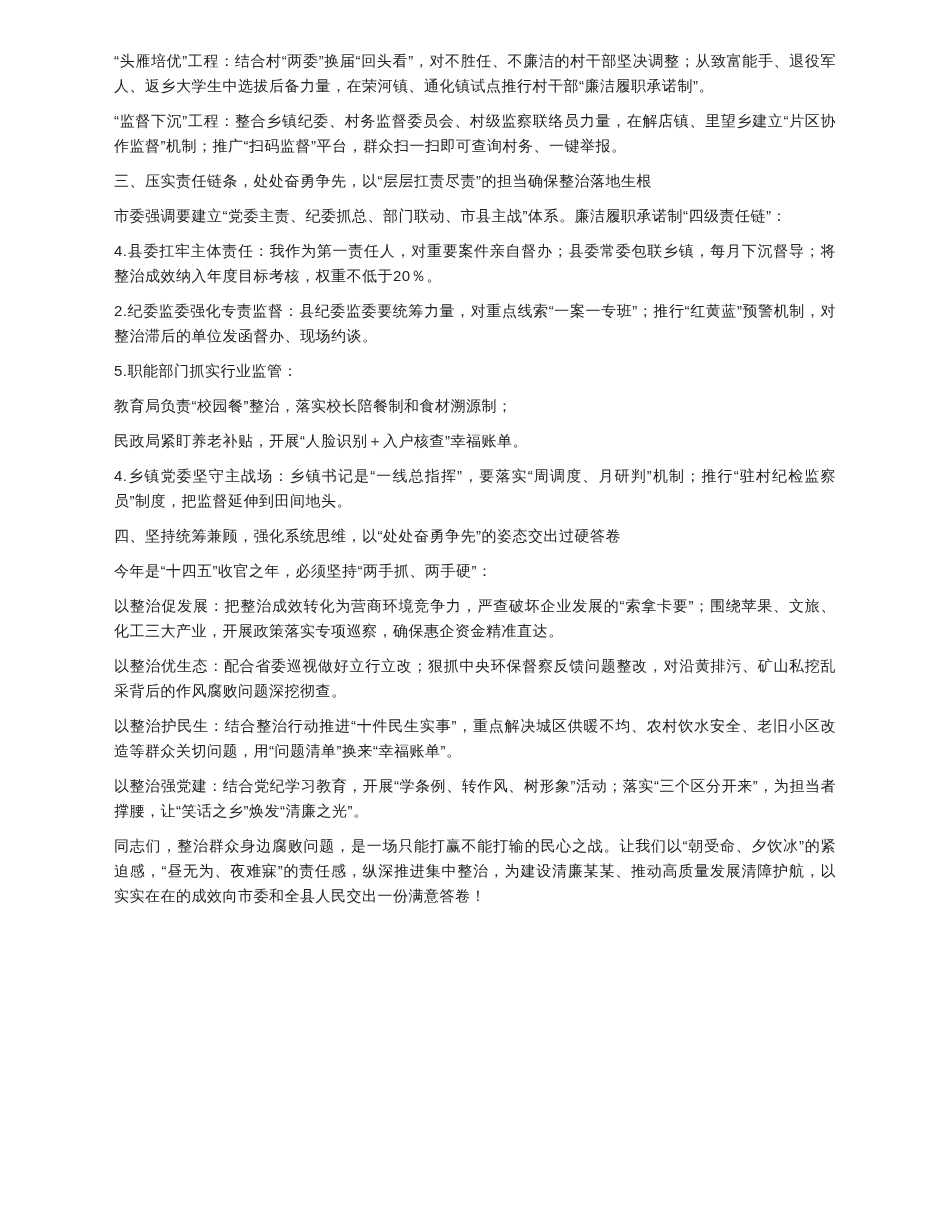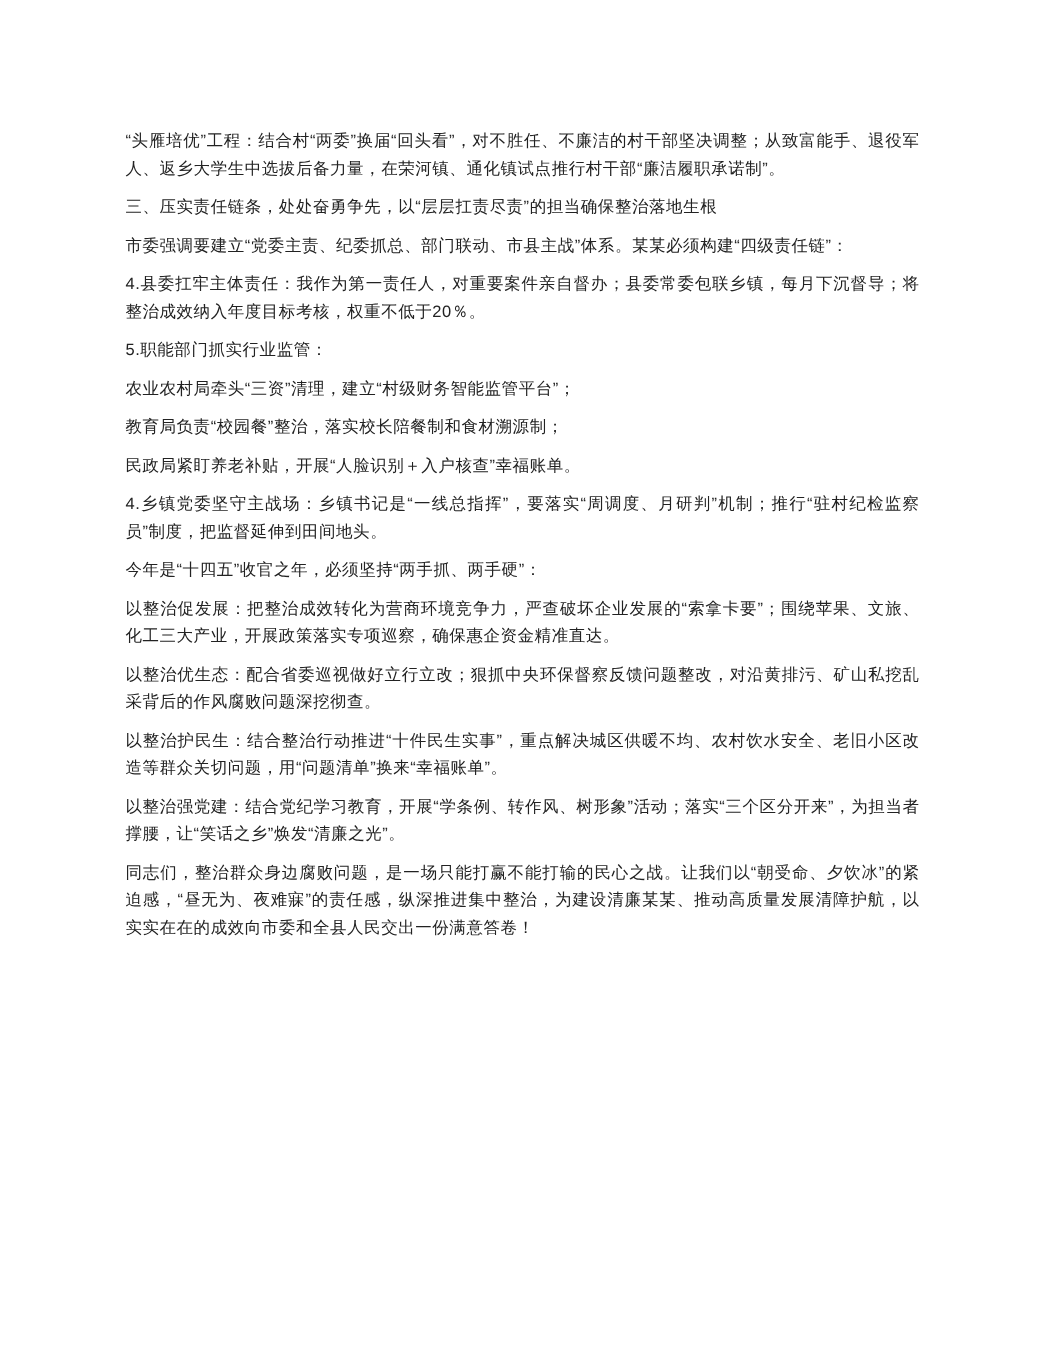--- a/index.html
+++ b/index.html
@@ -8,45 +8,47 @@
     background: #ffffff;
   }
   body {
     width: 950px;
     font-family: "Liberation Sans", "DejaVu Sans", sans-serif;
   }
   .page {
     width: 950px;
     min-height: 1230px;
     box-sizing: border-box;
-    padding: 116px 114px 80px 114px;
+    padding: 48px 114px 80px 114px;
     background: #ffffff;
   }
   .doc-paragraph {
     margin: 0 0 10px 0;
     font-size: 15px;
     line-height: 25px;
     color: #222222;
     text-align: justify;
     word-break: break-all;
     letter-spacing: 0.5px;
   }
 </style>
 </head>
 <body>
 
 <div class="page">
   <p class="doc-paragraph">“头雁培优”工程：结合村“两委”换届“回头看”，对不胜任、不廉洁的村干部坚决调整；从致富能手、退役军人、返乡大学生中选拔后备力量，在荣河镇、通化镇试点推行村干部“廉洁履职承诺制”。</p>
+  <p class="doc-paragraph">“监督下沉”工程：整合乡镇纪委、村务监督委员会、村级监察联络员力量，在解店镇、里望乡建立“片区协作监督”机制；推广“扫码监督”平台，群众扫一扫即可查询村务、一键举报。</p>
   <p class="doc-paragraph">三、压实责任链条，处处奋勇争先，以“层层扛责尽责”的担当确保整治落地生根</p>
-  <p class="doc-paragraph">市委强调要建立“党委主责、纪委抓总、部门联动、市县主战”体系。某某必须构建“四级责任链”：</p>
+  <p class="doc-paragraph">市委强调要建立“党委主责、纪委抓总、部门联动、市县主战”体系。廉洁履职承诺制“四级责任链”：</p>
   <p class="doc-paragraph">4.县委扛牢主体责任：我作为第一责任人，对重要案件亲自督办；县委常委包联乡镇，每月下沉督导；将整治成效纳入年度目标考核，权重不低于20％。</p>
+  <p class="doc-paragraph">2.纪委监委强化专责监督：县纪委监委要统筹力量，对重点线索“一案一专班”；推行“红黄蓝”预警机制，对整治滞后的单位发函督办、现场约谈。</p>
   <p class="doc-paragraph">5.职能部门抓实行业监管：</p>
-  <p class="doc-paragraph">农业农村局牵头“三资”清理，建立“村级财务智能监管平台”；</p>
   <p class="doc-paragraph">教育局负责“校园餐”整治，落实校长陪餐制和食材溯源制；</p>
   <p class="doc-paragraph">民政局紧盯养老补贴，开展“人脸识别＋入户核查”幸福账单。</p>
   <p class="doc-paragraph">4.乡镇党委坚守主战场：乡镇书记是“一线总指挥”，要落实“周调度、月研判”机制；推行“驻村纪检监察员”制度，把监督延伸到田间地头。</p>
+  <p class="doc-paragraph">四、坚持统筹兼顾，强化系统思维，以“处处奋勇争先”的姿态交出过硬答卷</p>
   <p class="doc-paragraph">今年是“十四五”收官之年，必须坚持“两手抓、两手硬”：</p>
   <p class="doc-paragraph">以整治促发展：把整治成效转化为营商环境竞争力，严查破坏企业发展的“索拿卡要”；围绕苹果、文旅、化工三大产业，开展政策落实专项巡察，确保惠企资金精准直达。</p>
   <p class="doc-paragraph">以整治优生态：配合省委巡视做好立行立改；狠抓中央环保督察反馈问题整改，对沿黄排污、矿山私挖乱采背后的作风腐败问题深挖彻查。</p>
   <p class="doc-paragraph">以整治护民生：结合整治行动推进“十件民生实事”，重点解决城区供暖不均、农村饮水安全、老旧小区改造等群众关切问题，用“问题清单”换来“幸福账单”。</p>
   <p class="doc-paragraph">以整治强党建：结合党纪学习教育，开展“学条例、转作风、树形象”活动；落实“三个区分开来”，为担当者撑腰，让“笑话之乡”焕发“清廉之光”。</p>
   <p class="doc-paragraph">同志们，整治群众身边腐败问题，是一场只能打赢不能打输的民心之战。让我们以“朝受命、夕饮冰”的紧迫感，“昼无为、夜难寐”的责任感，纵深推进集中整治，为建设清廉某某、推动高质量发展清障护航，以实实在在的成效向市委和全县人民交出一份满意答卷！</p>
 </div>
 
 </body></html>

